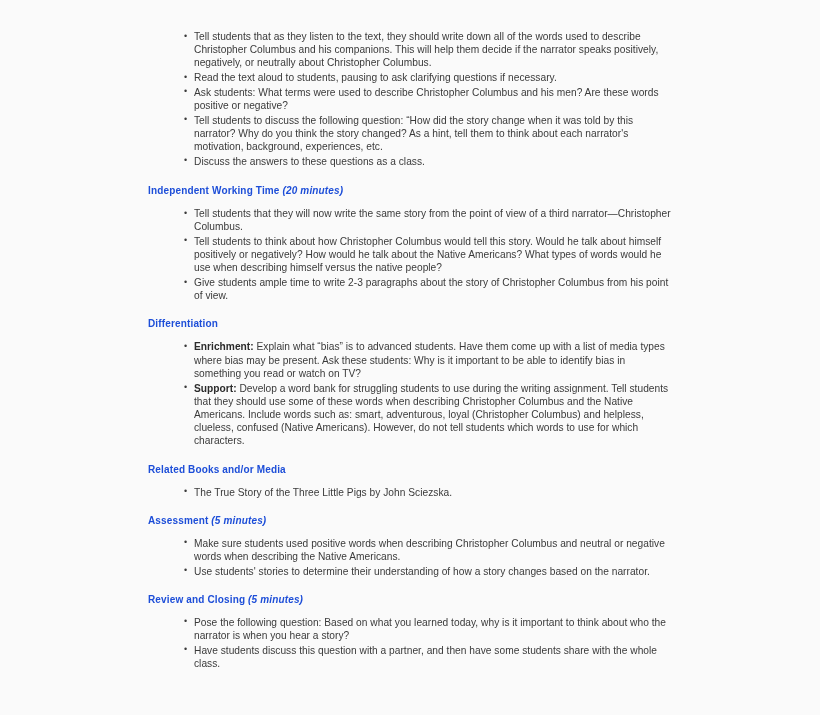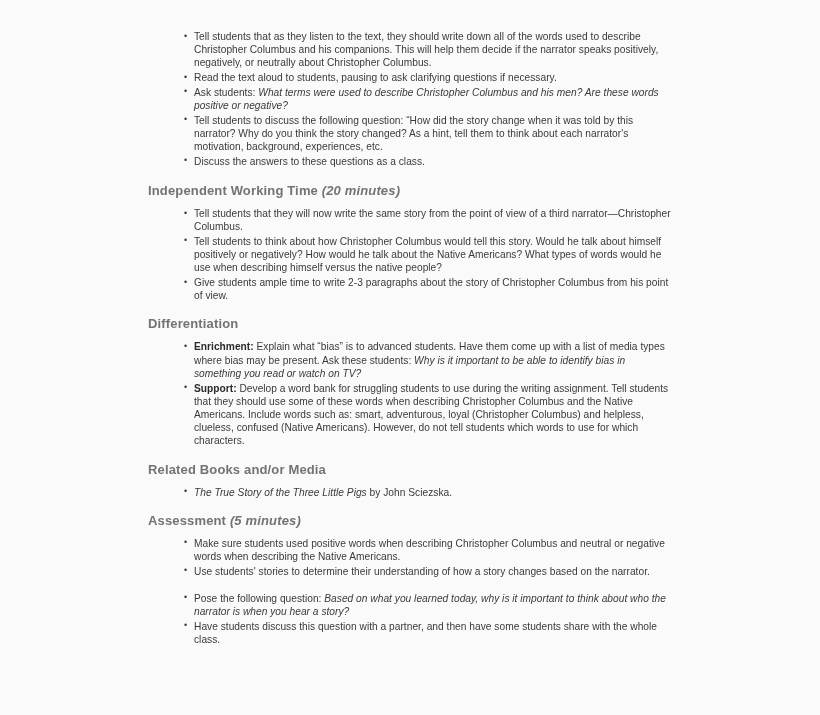--- a/index.html
+++ b/index.html
@@ -19,23 +19,23 @@
     width: 820px;
     height: 525px;
     background: #fafafa;
     box-sizing: border-box;
     padding: 30px 148px 0 148px;
   }
   .content {
     width: 524px;
   }
   h2.section-heading {
-    font-size: 13px;
+    font-size: 10px;
     font-weight: bold;
-    color: #737373;
+    color: #1d4ed8;
     margin: 0 0 9px 0;
     padding: 0;
     letter-spacing: 0.15px;
     line-height: 15px;
   }
   h2.section-heading .mins {
     font-style: italic;
     font-weight: bold;
   }
   .section {
@@ -61,21 +61,21 @@
   }
   ul.bullets li:before {
     content: "\2022";
     position: absolute;
     left: 0;
     top: -0.5px;
     font-size: 9px;
     color: #3a3a3a;
     line-height: 13.6px;
   }
-  .it { font-style: italic; }
+  .it { }
   .bd { font-weight: bold; color: #2b2b2b; text-align: right; }
 </style>
 </head>
 <body>
 
 <div class="page">
   <div class="content" id="doc-body">
       <div class="section first">
         <ul class="bullets">
           <li><span>Tell students that as they listen to the text, they should write down all of the words used to describe Christopher Columbus and his companions. This will help them decide if the narrator speaks positively, negatively, or neutrally about Christopher Columbus.</span></li>
@@ -107,19 +107,20 @@
         </ul>
       </div>
       <div class="section">
         <h2 class="section-heading"><span>Assessment</span> <span class="mins">(5 minutes)</span></h2>
         <ul class="bullets">
           <li><span>Make sure students used positive words when describing Christopher Columbus and neutral or negative words when describing the Native Americans.</span></li>
           <li><span>Use students' stories to determine their understanding of how a story changes based on the narrator.</span></li>
         </ul>
       </div>
       <div class="section">
+        <h2 class="section-heading"><span>Review and Closing</span> <span class="mins">(5 minutes)</span></h2>
         <ul class="bullets">
           <li><span>Pose the following question: </span><span class="it">Based on what you learned today, why is it important to think about who the narrator is when you hear a story?</span></li>
           <li><span>Have students discuss this question with a partner, and then have some students share with the whole class.</span></li>
         </ul>
       </div>
     </div>
 </div>
 
 </body></html>

